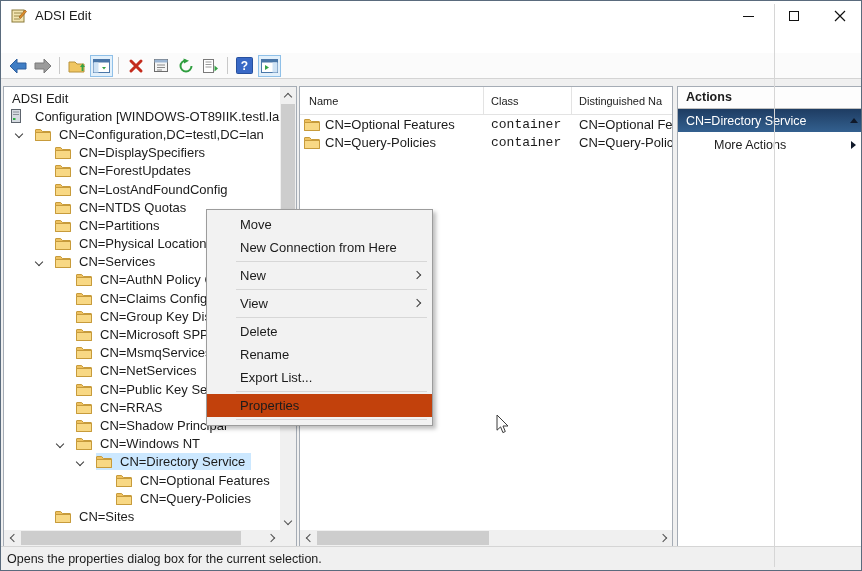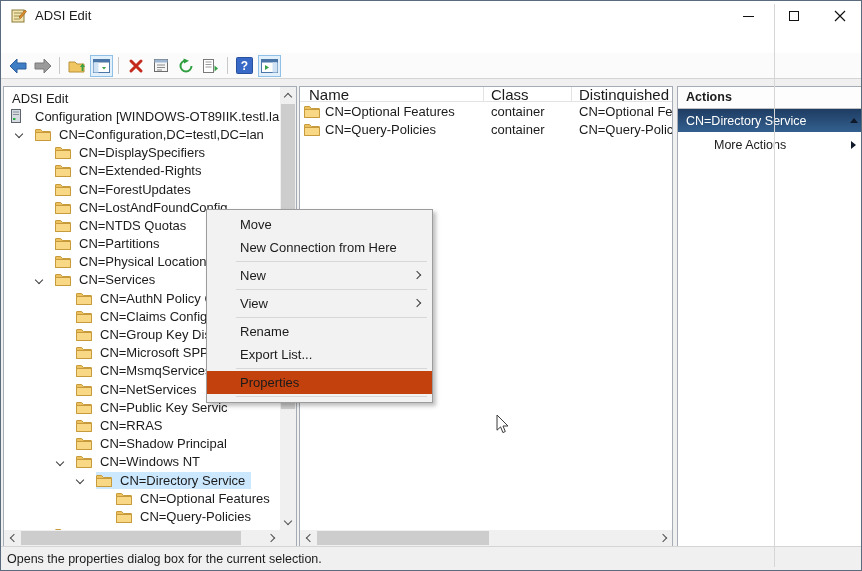--- a/index.html
+++ b/index.html
@@ -62,31 +62,31 @@
   .sb-thumb{position:absolute;background:#cdcdcd;}
   .vscroll .sb-thumb{left:1px;right:1px;}
   .hscroll .sb-thumb{top:1px;bottom:1px;}
   .ar{width:6px;height:6px;border-right:1.4px solid #505050;border-bottom:1.4px solid #505050;}
   .ar.up{transform:rotate(-135deg);margin-top:3px;}
   .ar.down{transform:rotate(45deg);margin-top:-2px;}
   .ar.left{transform:rotate(135deg);margin-left:3px;}
   .ar.right{transform:rotate(-45deg);margin-left:-2px;}
 
   
-  .list-header{display:flex;height:15px;border-bottom:1px solid #e3e3e3;font-size:15px;}
+  .list-header{display:flex;height:28px;border-bottom:1px solid #e3e3e3;font-size:11px;}
   .hcell{display:flex;align-items:center;border-right:1px solid #e3e3e3;overflow:hidden;white-space:nowrap;}
   .hcell.c1{width:184px;padding-left:9px;}
   .hcell.c2{width:88px;padding-left:7px;}
   .hcell.c3{flex:1;padding-left:7px;border-right:none;}
   .list-rows{overflow:hidden;}
   .list-row{display:flex;height:18.5px;align-items:center;font-size:13px;white-space:nowrap;}
   .lcell{overflow:hidden;white-space:nowrap;}
   .lcell.c1{width:184px;padding-left:4px;display:flex;align-items:center;}
   .lcell.c1 svg{margin-right:5px;flex:0 0 auto;}
-  .lcell.c2{width:88px;padding-left:7px;}
+  .lcell.c2{width:88px;padding-left:7px;font-family:Liberation Mono, monospace;}
   .lcell.c3{flex:1;padding-left:7px;}
 
   
   .actions-header{height:22px;line-height:21px;font-weight:bold;font-size:12.5px;
     padding-left:8px;background:#fdfdfd;border-bottom:1px solid #c0c0c0;}
   .actions-group{height:23px;display:flex;align-items:center;padding:0 10px 0 8px;
     background:linear-gradient(#1e3c62,#33608f);color:#fff;font-size:12.5px;}
   .actions-group .spacer{flex:1;}
   .tri-up{width:0;height:0;border-left:4px solid transparent;border-right:4px solid transparent;border-bottom:5px solid #10192a;}
   .more-actions{height:26px;display:flex;align-items:center;padding:0 12px 0 36px;font-size:12.5px;}
@@ -274,33 +274,20 @@
       <div class="tree-row ic-folder" style="padding-left: 51px;">
 
         <span class="row-inner">
           <span class="tree-icon">
             <svg class="icon-folder" width="16" height="13" viewBox="0 0 16 13">
               <path d="M0.5,12.5 V2 C0.5,1.7 0.7,1.5 1,1.5 H5.6 L7.4,3.5 H15 C15.3,3.5 15.5,3.7 15.5,4 V12.5 Z" fill="#eec160" stroke="#c79b3b"></path>
               <path d="M0.5,12.5 V5 C0.5,4.7 0.7,4.5 1,4.5 H15 C15.3,4.5 15.5,4.7 15.5,5 V12.5 Z" fill="#f8d884" stroke="#c79b3b"></path>
             </svg>
 
           </span>
-          <span class="tree-label">CN=Extended-Rights</span>
-        </span>
-      </div>
-      <div class="tree-row ic-folder" style="padding-left: 51px;">
-
-        <span class="row-inner">
-          <span class="tree-icon">
-            <svg class="icon-folder" width="16" height="13" viewBox="0 0 16 13">
-              <path d="M0.5,12.5 V2 C0.5,1.7 0.7,1.5 1,1.5 H5.6 L7.4,3.5 H15 C15.3,3.5 15.5,3.7 15.5,4 V12.5 Z" fill="#eec160" stroke="#c79b3b"></path>
-              <path d="M0.5,12.5 V5 C0.5,4.7 0.7,4.5 1,4.5 H15 C15.3,4.5 15.5,4.7 15.5,5 V12.5 Z" fill="#f8d884" stroke="#c79b3b"></path>
-            </svg>
-
-          </span>
           <span class="tree-label">CN=ForestUpdates</span>
         </span>
       </div>
       <div class="tree-row ic-folder" style="padding-left: 51px;">
 
         <span class="row-inner">
           <span class="tree-icon">
             <svg class="icon-folder" width="16" height="13" viewBox="0 0 16 13">
               <path d="M0.5,12.5 V2 C0.5,1.7 0.7,1.5 1,1.5 H5.6 L7.4,3.5 H15 C15.3,3.5 15.5,3.7 15.5,4 V12.5 Z" fill="#eec160" stroke="#c79b3b"></path>
               <path d="M0.5,12.5 V5 C0.5,4.7 0.7,4.5 1,4.5 H15 C15.3,4.5 15.5,4.7 15.5,5 V12.5 Z" fill="#f8d884" stroke="#c79b3b"></path>
@@ -646,20 +633,24 @@
     </div>
     <div class="cm-item sub">
       <span class="cm-label">View</span>
       <span class="cm-arrow"></span>
     </div>
     <div class="cm-item sep">
       
       
     </div>
     <div class="cm-item">
+      <span class="cm-label">Delete</span>
+
+    </div>
+    <div class="cm-item">
       <span class="cm-label">Rename</span>
 
     </div>
     <div class="cm-item">
       <span class="cm-label">Export List...</span>
 
     </div>
     <div class="cm-item sep">
       
       

